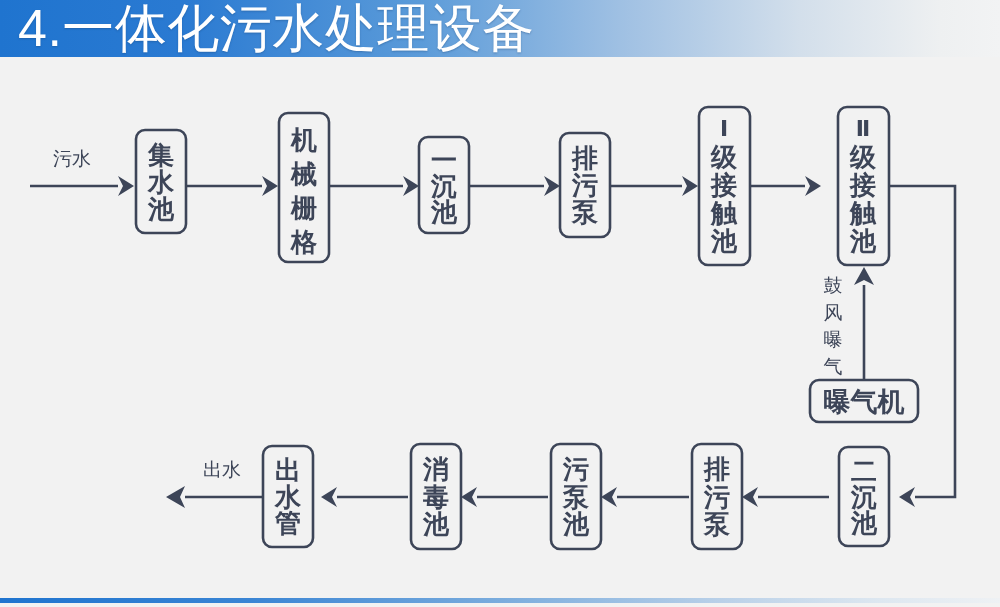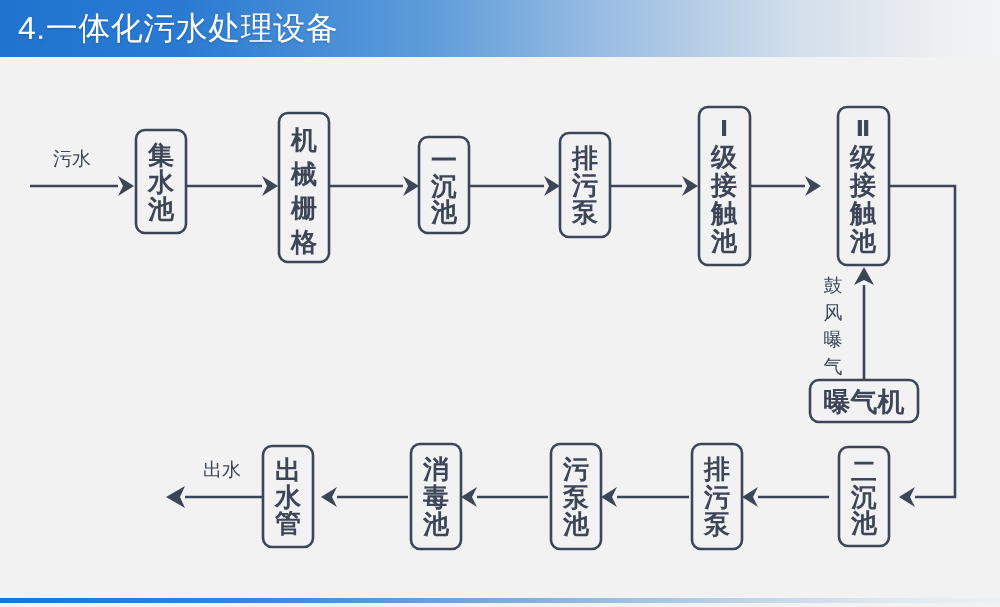--- a/index.html
+++ b/index.html
@@ -22,21 +22,21 @@
     width: 1000px;
     height: 57px;
     background: linear-gradient(to right,
         #1f74cf 0%, #2a7ad2 18%, #5b9bd9 42%,
         #9fc0e3 62%, #d3dfeb 80%, #eef0f1 94%, #f2f3f4 100%);
   }
   #header-title {
     position: absolute;
     left: 18px;
     top: 2px;
-    font-size: 32px;
+    font-size: 52px;
     line-height: 53px;
     color: #ffffff;
     letter-spacing: 0.5px;
     white-space: nowrap;
     text-shadow: 0 1px 2px rgba(20,60,110,0.35);
   }
   
   #footer-bar {
     position: absolute;
     left: 0; top: 598px;

